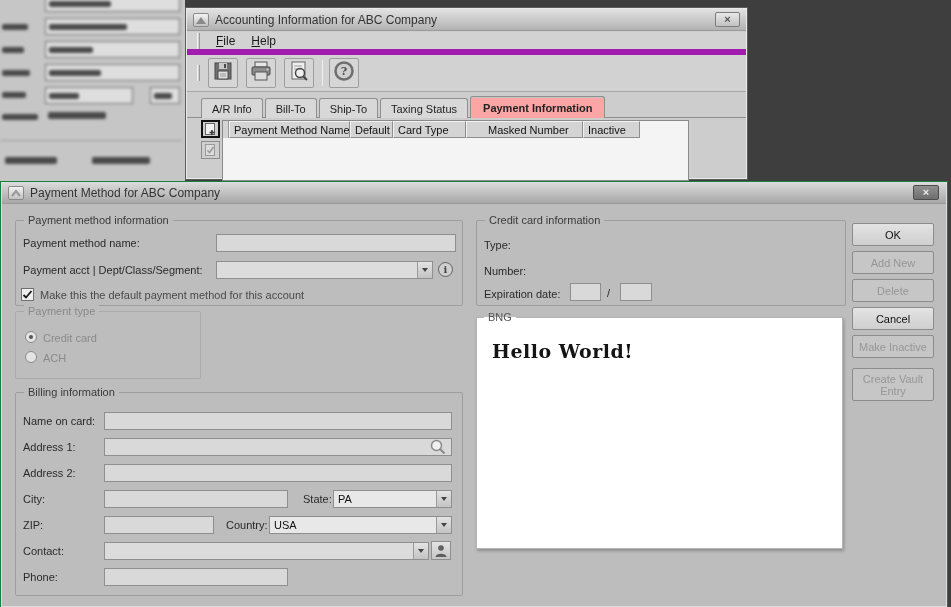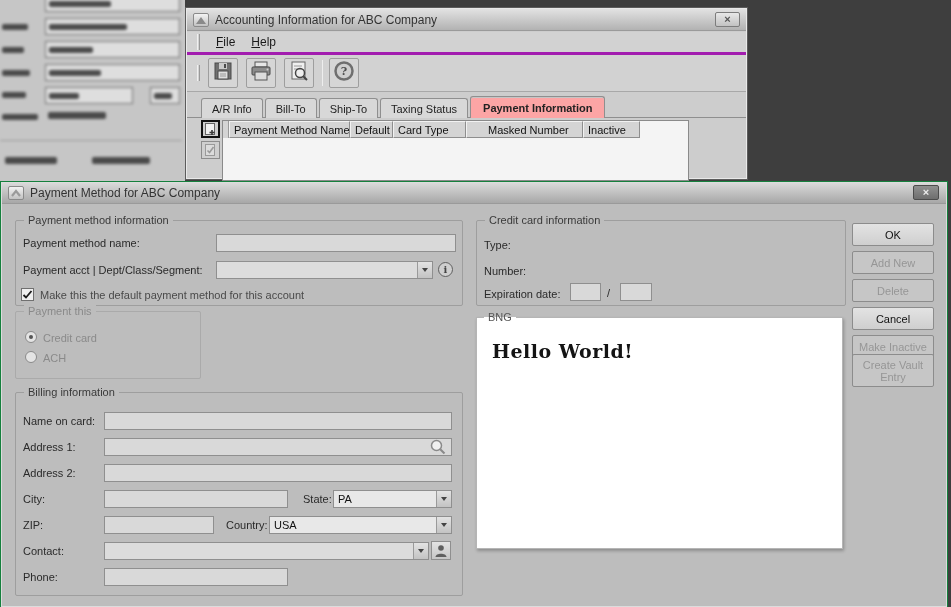--- a/index.html
+++ b/index.html
@@ -20,21 +20,21 @@
   .titlebar{position:absolute;left:1px;right:1px;top:1px;height:22px;
             background:linear-gradient(#e2e2e2,#b2b2b2);display:flex;align-items:center;
             border-bottom:1px solid #9a9a9a;padding:0 6px;}
   .titlebar .ttl{font-size:12px;color:#333;margin-left:6px;flex:1;white-space:nowrap;overflow:hidden;}
   .icon16{width:16px;height:14px;border:1px solid #8a8a8a;border-radius:2px;
           background:linear-gradient(#f2f2f2,#c2c2c2);display:inline-flex;align-items:center;justify-content:center;}
   .closebtn{width:25px;height:15px;border:1px solid #7c7c7c;border-radius:2px;
             background:linear-gradient(#e8e8e8,#c2c2c2);color:#555;font-size:11px;line-height:13px;
             text-align:center;font-weight:bold;cursor:default;}
   .menubar{position:absolute;left:1px;right:1px;top:24px;height:23px;background:#d2d2d2;
-           border-bottom:3px solid #a21caf;display:flex;align-items:center;padding-left:10px;}
+           border-bottom:6px solid #a21caf;display:flex;align-items:center;padding-left:10px;}
   .grip{width:3px;height:16px;border-left:1px solid #f0f0f0;border-right:1px solid #9a9a9a;margin-right:8px;}
   .menu-item{font-size:12px;color:#1a1a1a;padding:2px 8px;}
   .menu-item::first-letter{text-decoration:underline;}
   .toolbar{position:absolute;left:1px;right:1px;top:47px;height:37px;background:#d2d2d2;
            border-bottom:1px solid #a8a8a8;display:flex;align-items:center;padding-left:10px;}
   .tool-btn{width:30px;height:30px;border:1px solid #9e9e9e;border-radius:2px;background:#d6d6d6;
             display:flex;align-items:center;justify-content:center;margin-right:8px;}
   .tool-sep{width:1px;height:26px;background:#a0a0a0;border-right:1px solid #eee;margin:0 6px 0 0;}
 
   
@@ -257,21 +257,21 @@
     </div>
     <span class="infoicon" style="left:437px;top:80px;">i</span>
     <span class="chk" style="left:20px;top:106px;">
       <svg width="11" height="11">
           <polyline points="1.5,6 4,8.5 9.5,2" fill="none" stroke="#1a1a1a" stroke-width="1.8"></polyline>
         </svg>
     </span>
     <span class="lbl" style="left:39px;top:107px;color:#4a4a4a;">Make this the default payment method for this account</span>
 
     <div class="group disabled" style="left:14px;top:129px;width:186px;height:68px;">
-      <span class="legend">Payment this</span>
+      <span class="legend">Payment type</span>
     </div>
     <span class="radio sel" style="left:24px;top:149px;"></span>
     <span class="rlbl" style="left:42px;top:150px;">Credit card</span>
     <span class="radio" style="left:24px;top:169px;"></span>
     <span class="rlbl" style="left:42px;top:170px;">ACH</span>
 
     <div class="group" style="left:14px;top:210px;width:448px;height:204px;">
       <span class="legend">Billing information</span>
     </div>
     <span class="lbl" style="left:22px;top:233px;">Name on card:</span>
@@ -335,15 +335,15 @@
     <div class="bngpanel">
       <span class="bnglegend">BNG</span>
       <span class="hello">Hello World!</span>
     </div>
 
     <span class="btn" style="top:41px;">OK</span>
     <span class="btn disabled" style="top:69px;">Add New</span>
     <span class="btn disabled" style="top:97px;">Delete</span>
     <span class="btn" style="top:125px;">Cancel</span>
     <span class="btn disabled" style="top:153px;">Make Inactive</span>
-    <span class="btn disabled" style="top:172px;height:33px;padding:0 6px;">Create Vault Entry</span>
+    <span class="btn disabled" style="top:186px;height:33px;padding:0 6px;">Create Vault Entry</span>
   </div>
 </div>
 
 </body></html>

